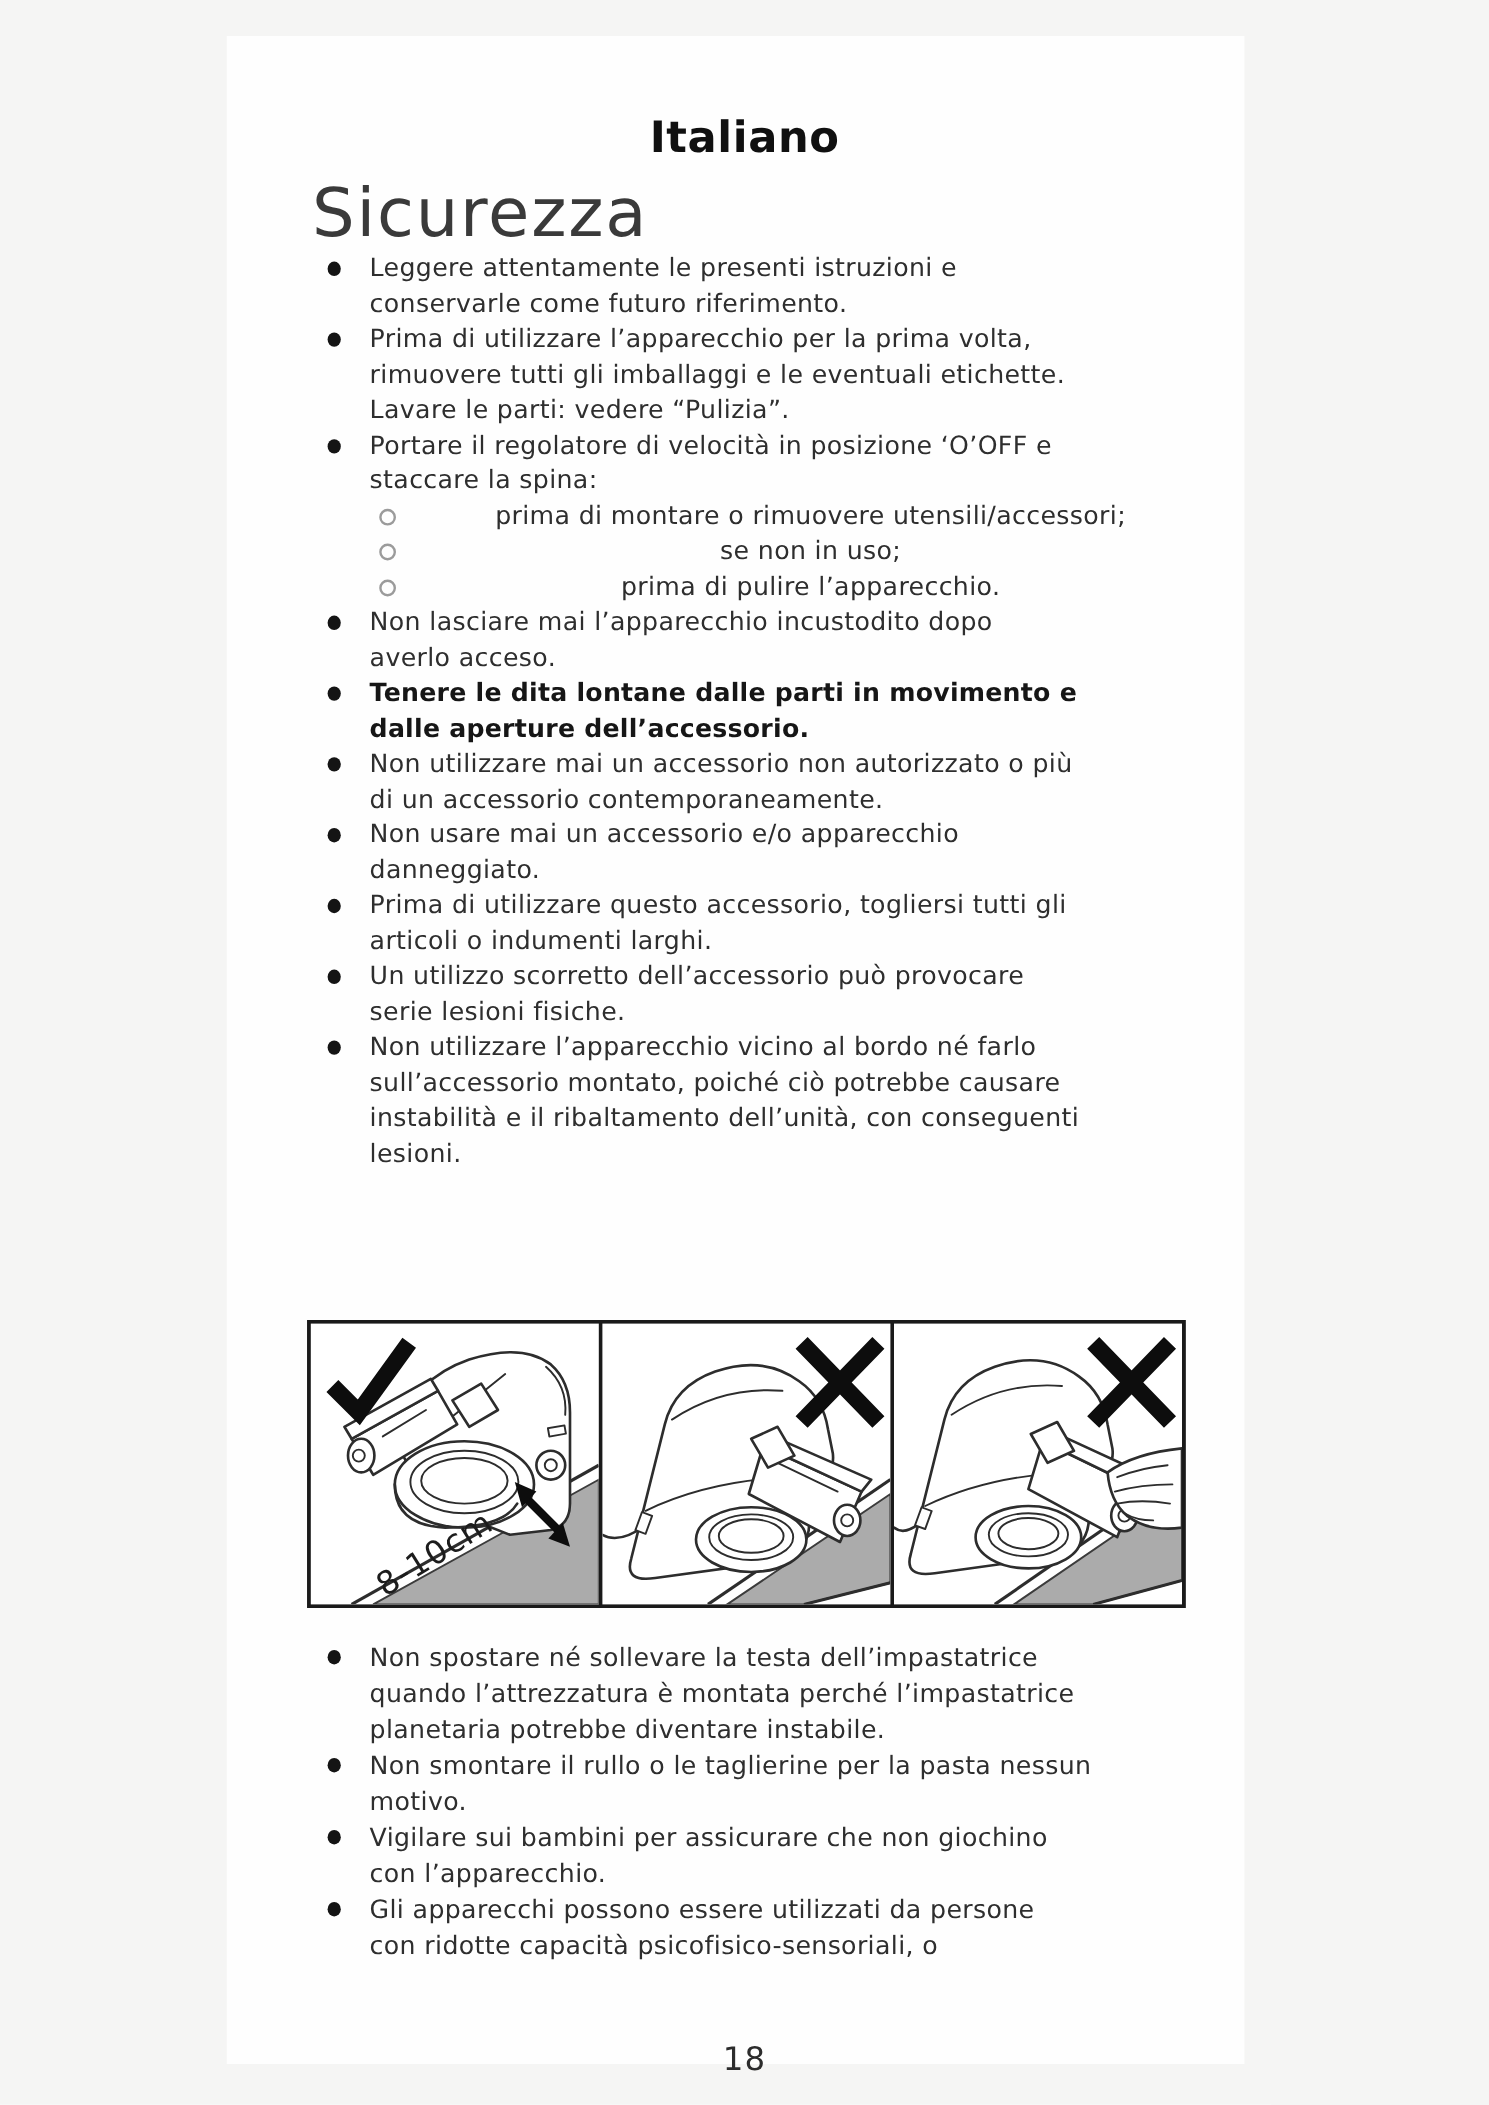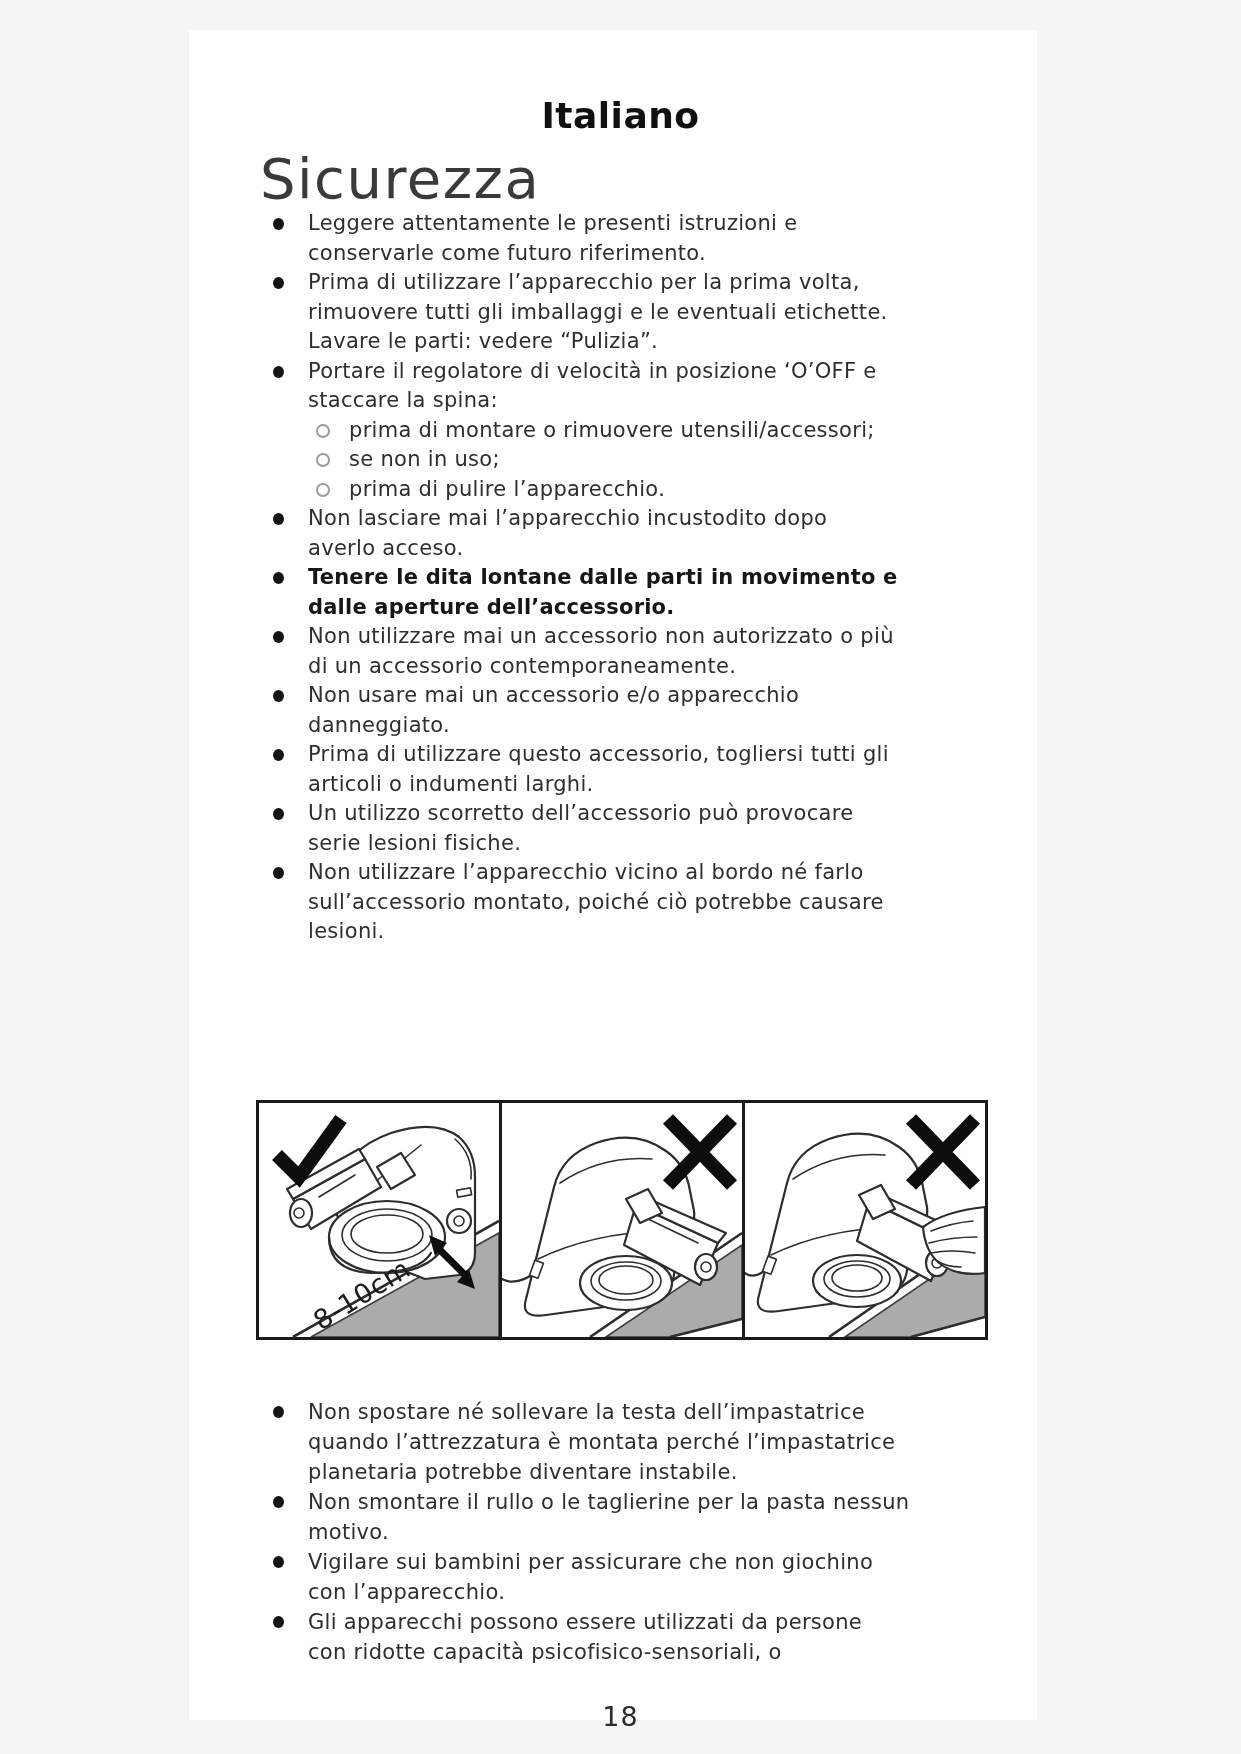--- a/index.html
+++ b/index.html
@@ -18,29 +18,29 @@
     font-size:36px;font-weight:700;color:#101010;letter-spacing:.5px;margin-top:23px;
   }
   .section-title{
     position:absolute;left:260px;top:146px;
     font-size:56px;font-weight:400;color:#3a3a3a;letter-spacing:1.5px;
   }
   .safety-list{
     position:absolute;left:272px;top:209px;width:730px;
     font-size:21px;line-height:29.5px;letter-spacing:.3px;color:#2e2e2e;
   }
-  .safety-list.after-figure{top:1366px;line-height:30px;margin-top:31px;}
+  .safety-list.after-figure{top:1366px;line-height:30px;}
   .li{position:relative;padding-left:36px;}
   .li .marker{
     position:absolute;left:1px;top:9px;width:11px;height:12px;
     border-radius:50%;background:#141414;
   }
   .li.bold{font-weight:700;color:#161616;letter-spacing:.2px;}
   .subs{margin-left:6px;}
-  .sub{position:relative;padding-left:35px;}
+  .sub{position:relative;padding-left:35px;text-align:center;}
   .sub .ring{
     position:absolute;left:2px;top:8px;width:10px;height:10px;
     border-radius:50%;border:2px solid #9b9b9b;background:transparent;
   }
   .figure{
     position:absolute;left:256px;top:1100px;width:732px;height:240px;
     background:#1a1a1a;border:3px solid #1a1a1a;box-sizing:border-box;
     display:flex;gap:3px;
   }
   .panel{width:240px;height:234px;background:#ffffff;overflow:hidden;}
@@ -125,20 +125,21 @@
     </div>
     <div class="li">
       <span class="marker"></span>
       <div>Un utilizzo scorretto dell’accessorio può provocare</div>
       <div>serie lesioni fisiche.</div>
     </div>
     <div class="li">
       <span class="marker"></span>
       <div>Non utilizzare l’apparecchio vicino al bordo né farlo</div>
       <div>sull’accessorio montato, poiché ciò potrebbe causare</div>
+      <div>instabilità e il ribaltamento dell’unità, con conseguenti</div>
       <div>lesioni.</div>
     </div>
   </div>
 
 <div class="figure">
 
   <div class="panel">
     <svg width="240" height="234" viewBox="0 0 240 234">
       <g>
         <path class="edge" d="M34 234 L240 118"></path>

